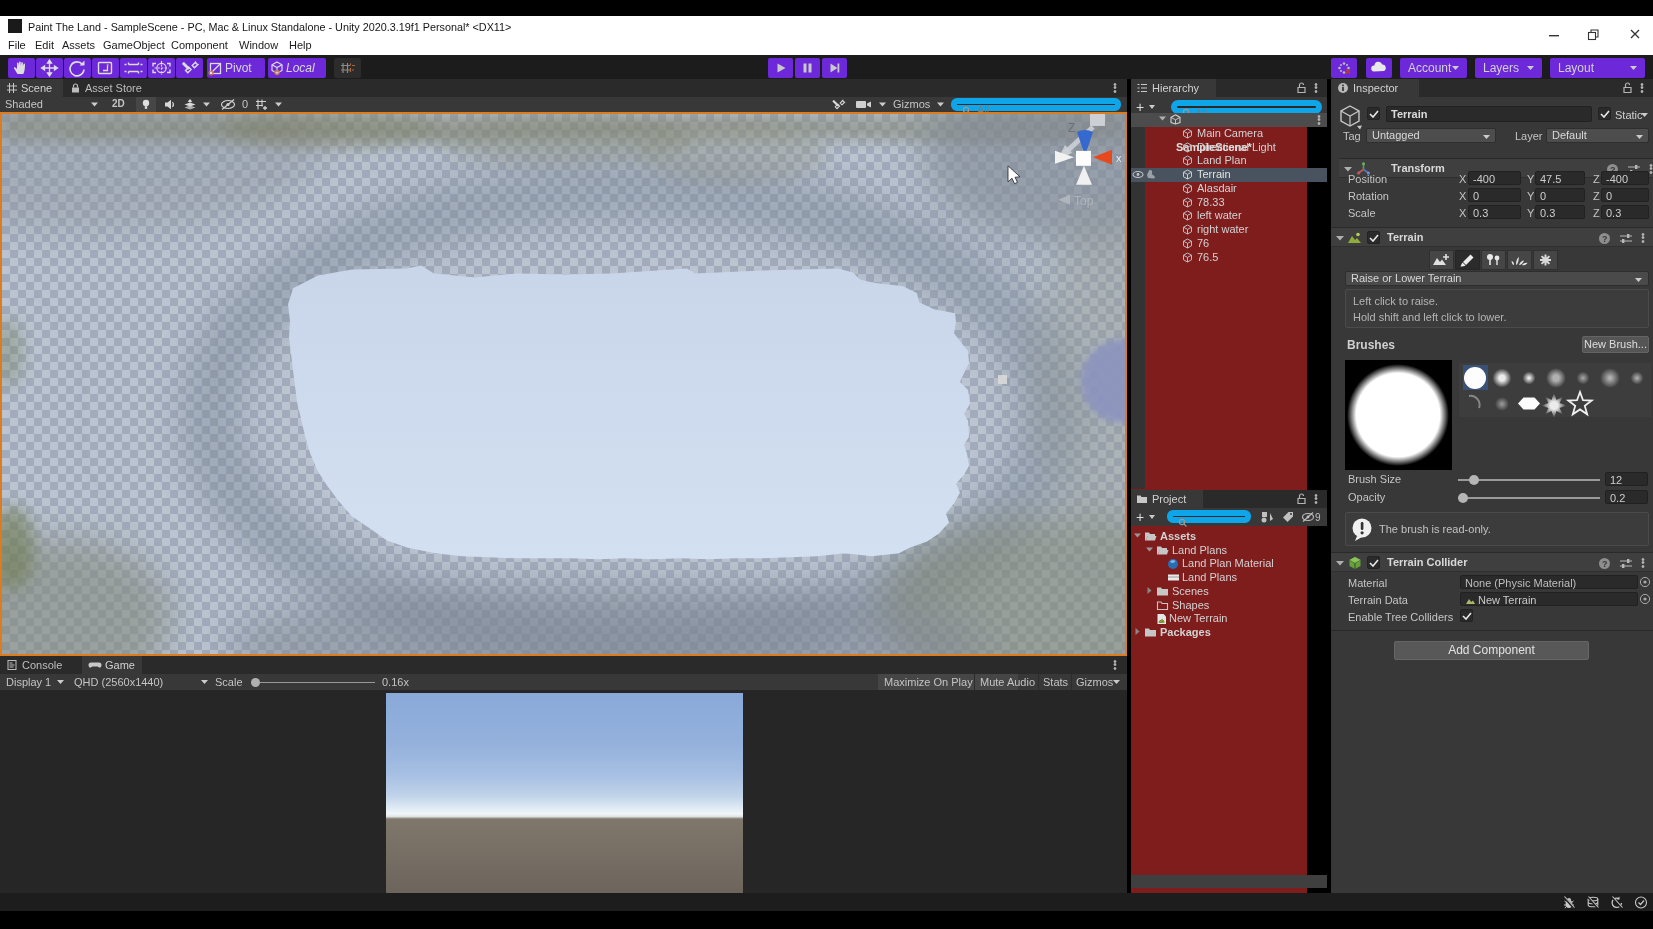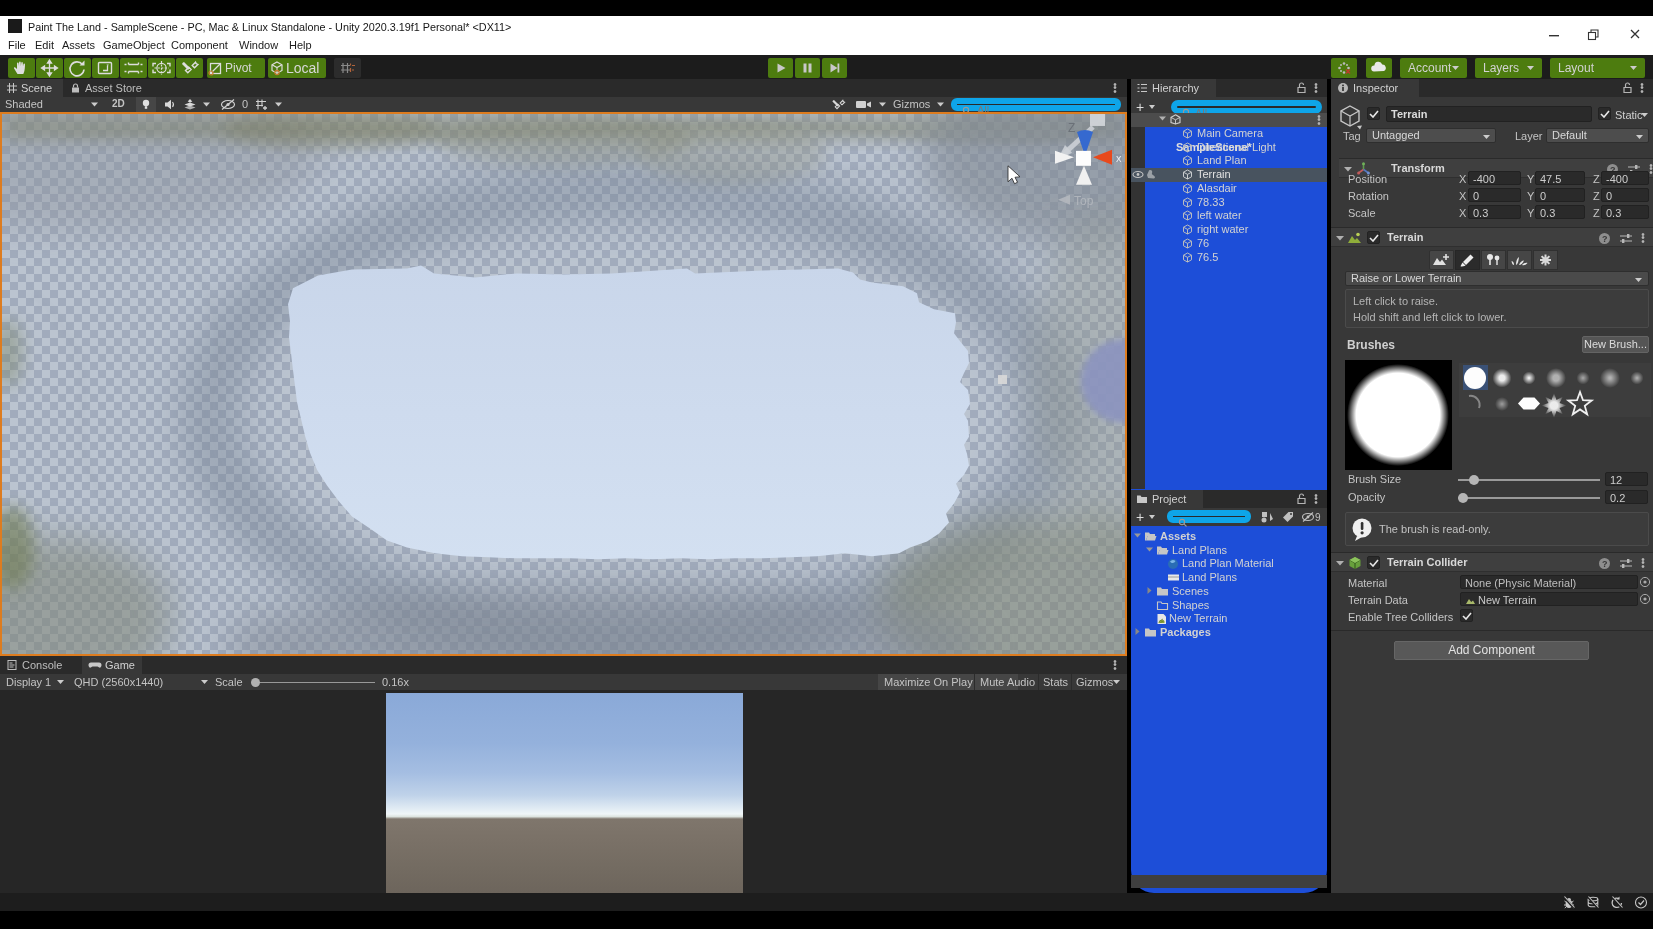--- a/index.html
+++ b/index.html
@@ -9,21 +9,21 @@
 .abs { position:absolute; }
 
 #titlewrap { position:absolute; left:0; top:16px; width:1653px; height:39px; background:#fff; }
 #titletxt { position:absolute; left:28px; top:5px; font-size:10.8px; color:#151515; }
 #unityicon { position:absolute; left:8px; top:3px; width:14px; height:14px; background:#1a1a1a; }
 #menubar { position:absolute; left:0; top:23px; height:17px; font-size:11px; color:#1a1a1a; }
 #menubar span { position:absolute; top:0; white-space:nowrap; }
 #wincontrols { position:absolute; right:0; top:0; height:39px; }
 
 #toolbar { position:absolute; left:0; top:55px; width:1653px; height:24px; background:#1c1c1c; }
-.tbtn { position:absolute; top:3px; height:20px; background:#4d7c0f; border-radius:2px; }
+.tbtn { position:absolute; top:3px; height:20px; background:#6d28d9; border-radius:2px; }
 .tbtn svg { display:block; margin:auto; }
 
 .tabbar { position:absolute; background:#2a2a2a; }
 .tab { position:absolute; top:0; height:100%; background:#383838; color:#d2d2d2; font-size:11px; display:flex; align-items:center; }
 .panel { position:absolute; background:#383838; }
 .fld { position:absolute; background:#2a2a2a; border:6px solid #0ea5e9; border-radius:2px; color:#d0d0d0; font-size:11px; }
 .lbl { position:absolute; color:#c4c4c4; font-size:11px; white-space:nowrap; }
 .dots3 { position:absolute; color:#b4b4b4; font-size:10px; letter-spacing:0; line-height:3.4px; text-align:center; width:4px; }
 .trow { position:absolute; left:0; width:196px; height:13.7px; }
 .ti { position:absolute; top:1px; }
@@ -116,21 +116,21 @@
             <path d="M19.5 4.2l-3.3 3.3 2.3 2.3 3.3-3.3a3.3 3.3 0 0 1-2.3-2.3z" fill="none" stroke="#ddd" stroke-width="1.4"></path>
             <path d="M9.5 12.5l3.3-3.3 2.3 2.3-3.3 3.3z" fill="none" stroke="#ddd" stroke-width="1.4"></path>
           </g>
         </svg>
       </div>
     <div class="tbtn" style="left:207px; width:58px; color:#d8d8d8; font-size:12px;"><svg width="18" height="20" viewBox="0 0 18 20" style="float:left">
           <rect x="3.5" y="5.5" width="10" height="10" fill="none" stroke="#ddd" stroke-width="1.3"></rect>
           <path d="M3.5 15.5l10-10" stroke="#ddd" stroke-width="1.3"></path>
           <circle cx="4" cy="15" r="2" fill="none" stroke="#c87b30" stroke-width="1.2"></circle>
         </svg><span style="line-height:20px">Pivot</span></div>
-    <div class="tbtn" style="left:268px; width:58px; color:#d8d8d8; font-size:14px;"><svg width="18" height="20" viewBox="0 0 18 20" style="float:left">
+    <div class="tbtn" style="left:268px; width:58px; color:#d8d8d8; font-size:12px;font-style:italic;"><svg width="18" height="20" viewBox="0 0 18 20" style="float:left">
           <path d="M9 4l5 2.8v5.6L9 15.2 4 12.4V6.8z" fill="none" stroke="#ddd" stroke-width="1.2"></path>
           <path d="M4 6.8L9 9.5l5-2.7M9 9.5v5.7" fill="none" stroke="#ddd" stroke-width="1.1"></path>
           <circle cx="9" cy="14.5" r="2.2" fill="none" stroke="#c87b30" stroke-width="1.2"></circle>
         </svg><span style="line-height:20px">Local</span></div>
     <div class="tbtn" style="left:334px; width:27px; background:#2c2c2c;">
         <svg width="27" height="20" viewBox="0 0 27 20">
           <g fill="none" stroke="#8a8a8a" stroke-width="1.2">
             <path d="M9 5v10M13.5 5v10M7 7.5h9M7 12h9"></path>
           </g>
           <g fill="none" stroke="#b0633a" stroke-width="1.2">
@@ -360,21 +360,21 @@
       <div style="position:absolute; left:974px; top:0; width:1px; height:16px; background:#2c2c2c;"></div>
       <div style="position:absolute; left:1038px; top:0; width:1px; height:16px; background:#2c2c2c;"></div>
       <div style="position:absolute; left:1071px; top:0; width:1px; height:16px; background:#2c2c2c;"></div>
       <svg width="10" height="16" viewBox="0 0 10 16" style="position:absolute; left:1112px; top:0;">
           <path d="M1 6l3.5 4L8 6z" fill="#ccc"></path>
         </svg>
     </div>
     <div class="abs" style="left:386px; top:37px; width:357px; height:200px; background:linear-gradient(#8aa9d8 0%, #94b1dc 25%, #a5bee2 40%, #bfd2e9 51%, #dfeaf3 57.5%, #f0f6f8 60.5%, #dde4e0 61.8%, #7f766c 63%, #7a7167 74%, #736b61 88%, #6d655c 100%);"></div>
   </div>
 
-  <div id="midcol" class="abs" style="left:1131px; top:79px; width:196px; height:814px; background:#1d4ed8;border-radius:23px;">
+  <div id="midcol" class="abs" style="left:1131px; top:79px; width:176px; height:814px; background:#7f1d1d;">
     <div class="tabbar" style="left:0; top:0; width:196px; height:18px; position:absolute;">
       <div class="tab" style="left:0; width:85px; padding-left:5px;"><svg width="12" height="12" viewBox="0 0 12 12" style="margin-right:4px">
             <path d="M1.5 2.5h2M5 2.5h6M1.5 6h2M5 6h6M1.5 9.5h2M5 9.5h6" stroke="#c8c8c8" stroke-width="1.2"></path>
           </svg>Hierarchy</div>
       <svg width="11" height="12" viewBox="0 0 11 12" style="position:absolute; left:165px; top:3px;">
           <path d="M2 5.5h7v5H2zM3.5 5.5V3a2 2 0 0 1 4 0" fill="none" stroke="#b4b4b4" stroke-width="1.2"></path>
         </svg>
       <div class="dots3" style="left:183px; top:4px;">•<br>•<br>•</div>
     </div>
     <div class="panel" style="left:0; top:18px; width:196px; height:20px; position:absolute;">

